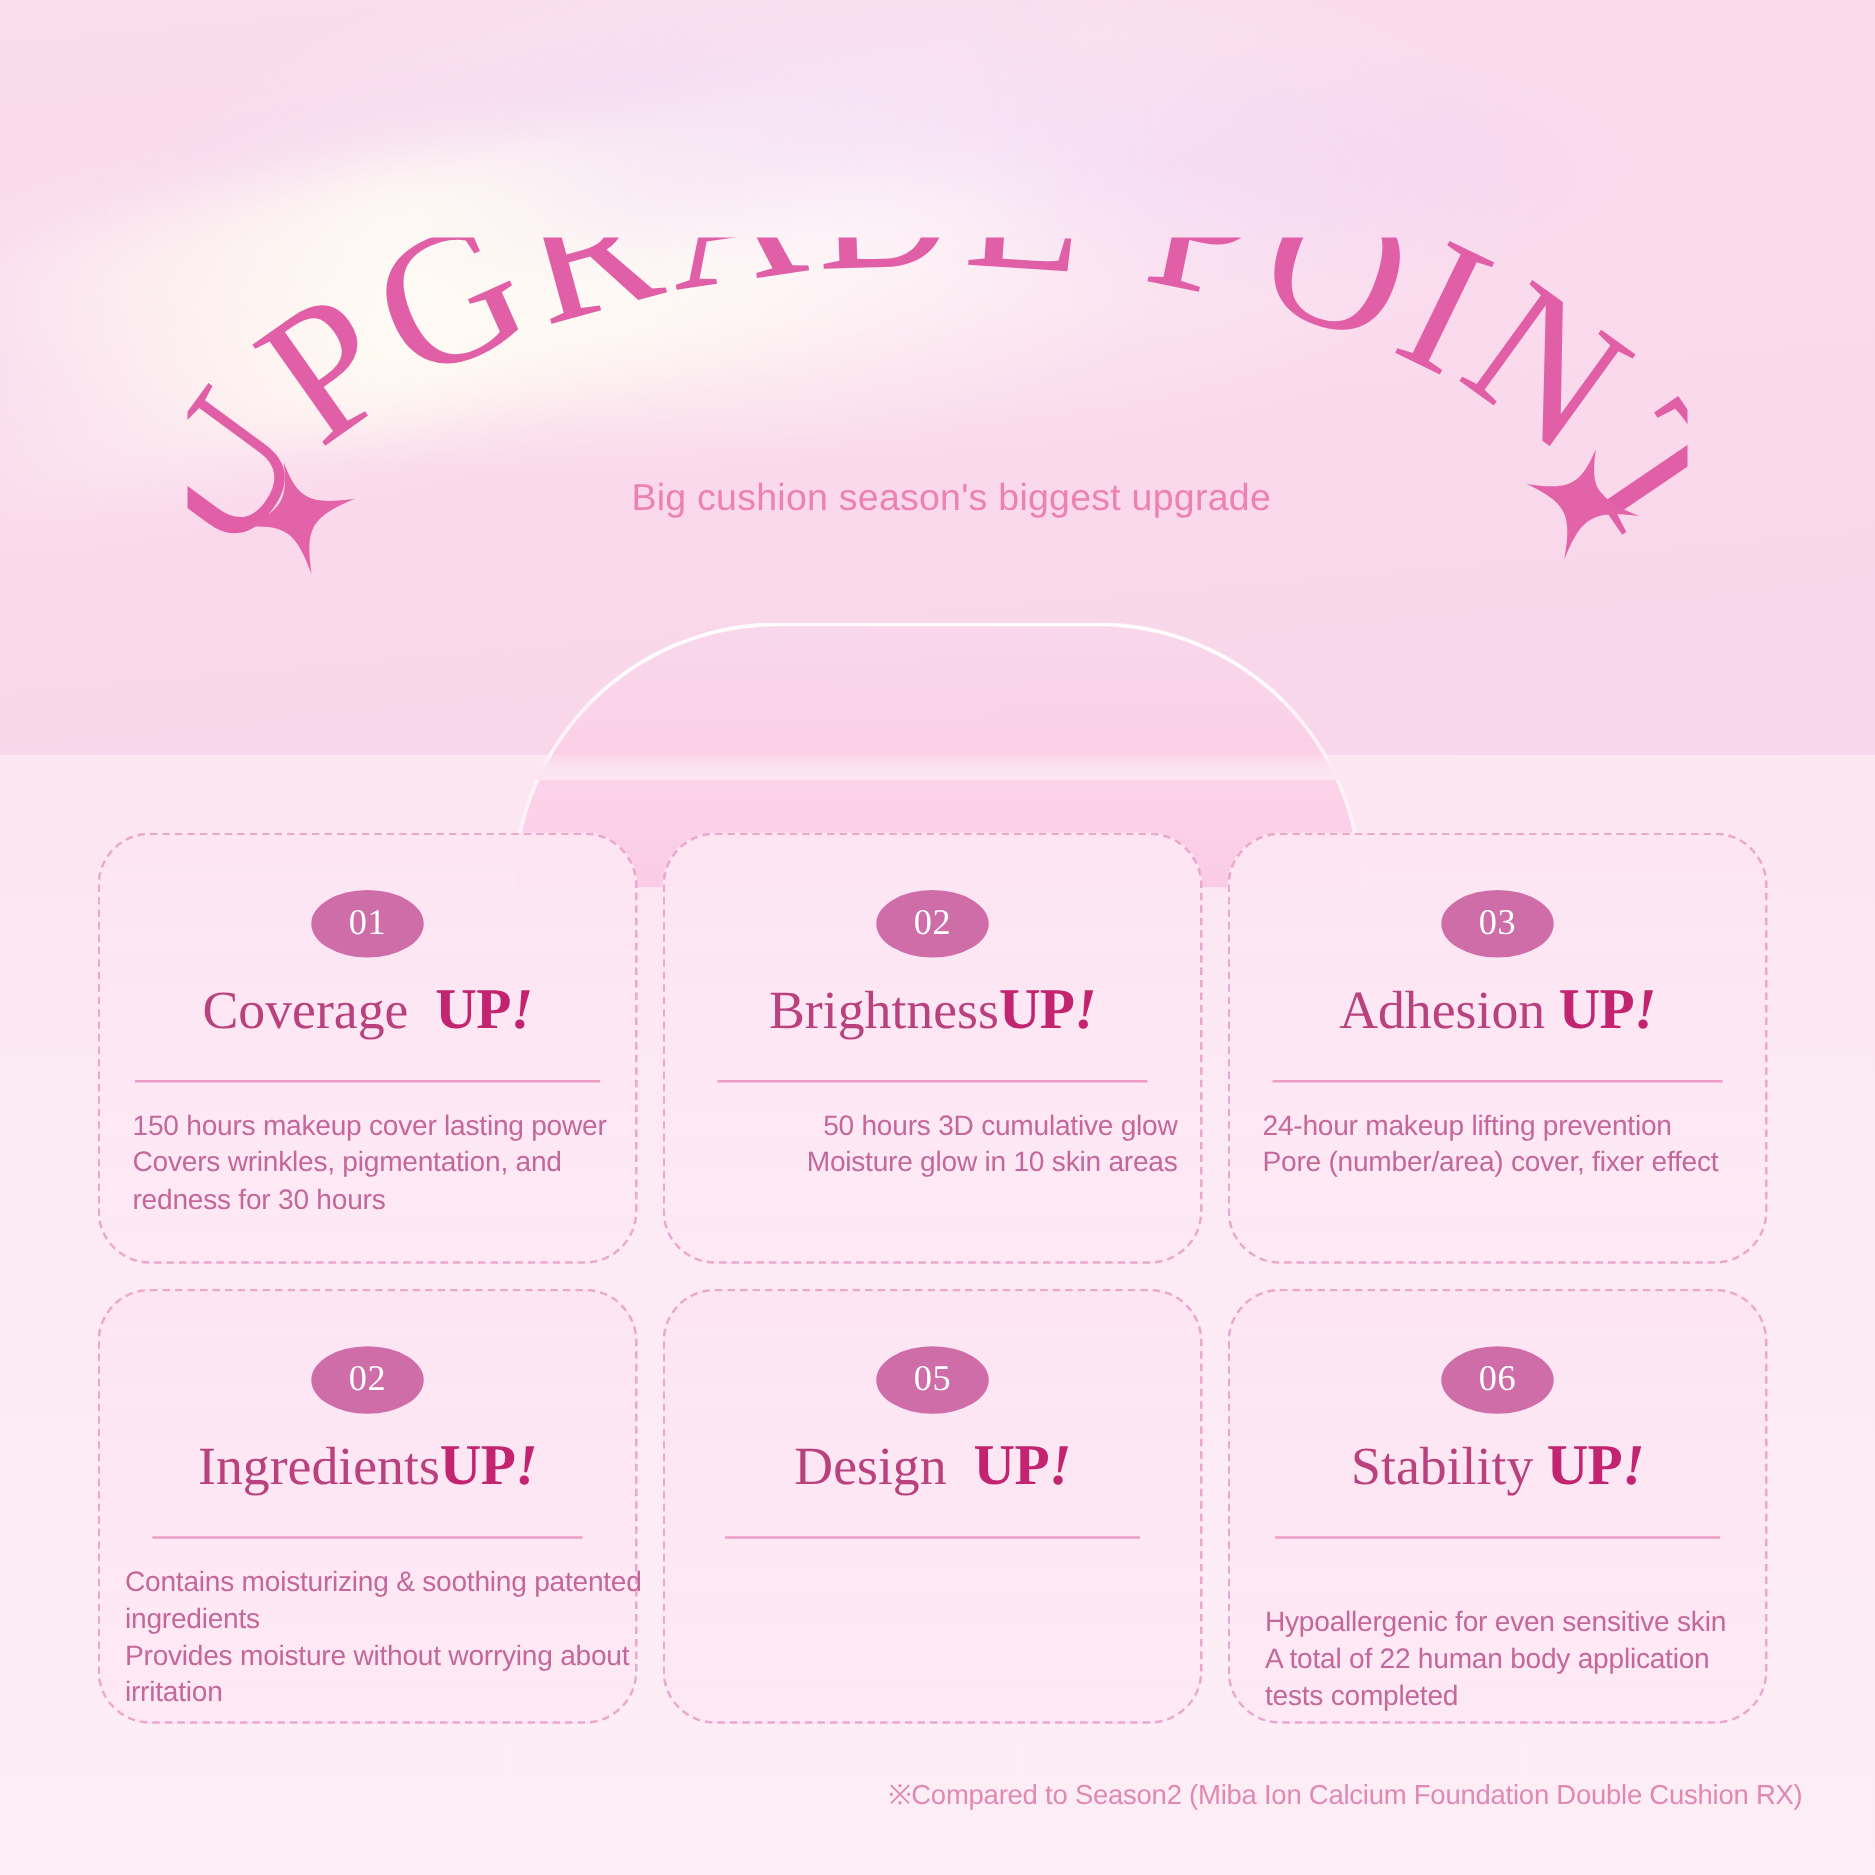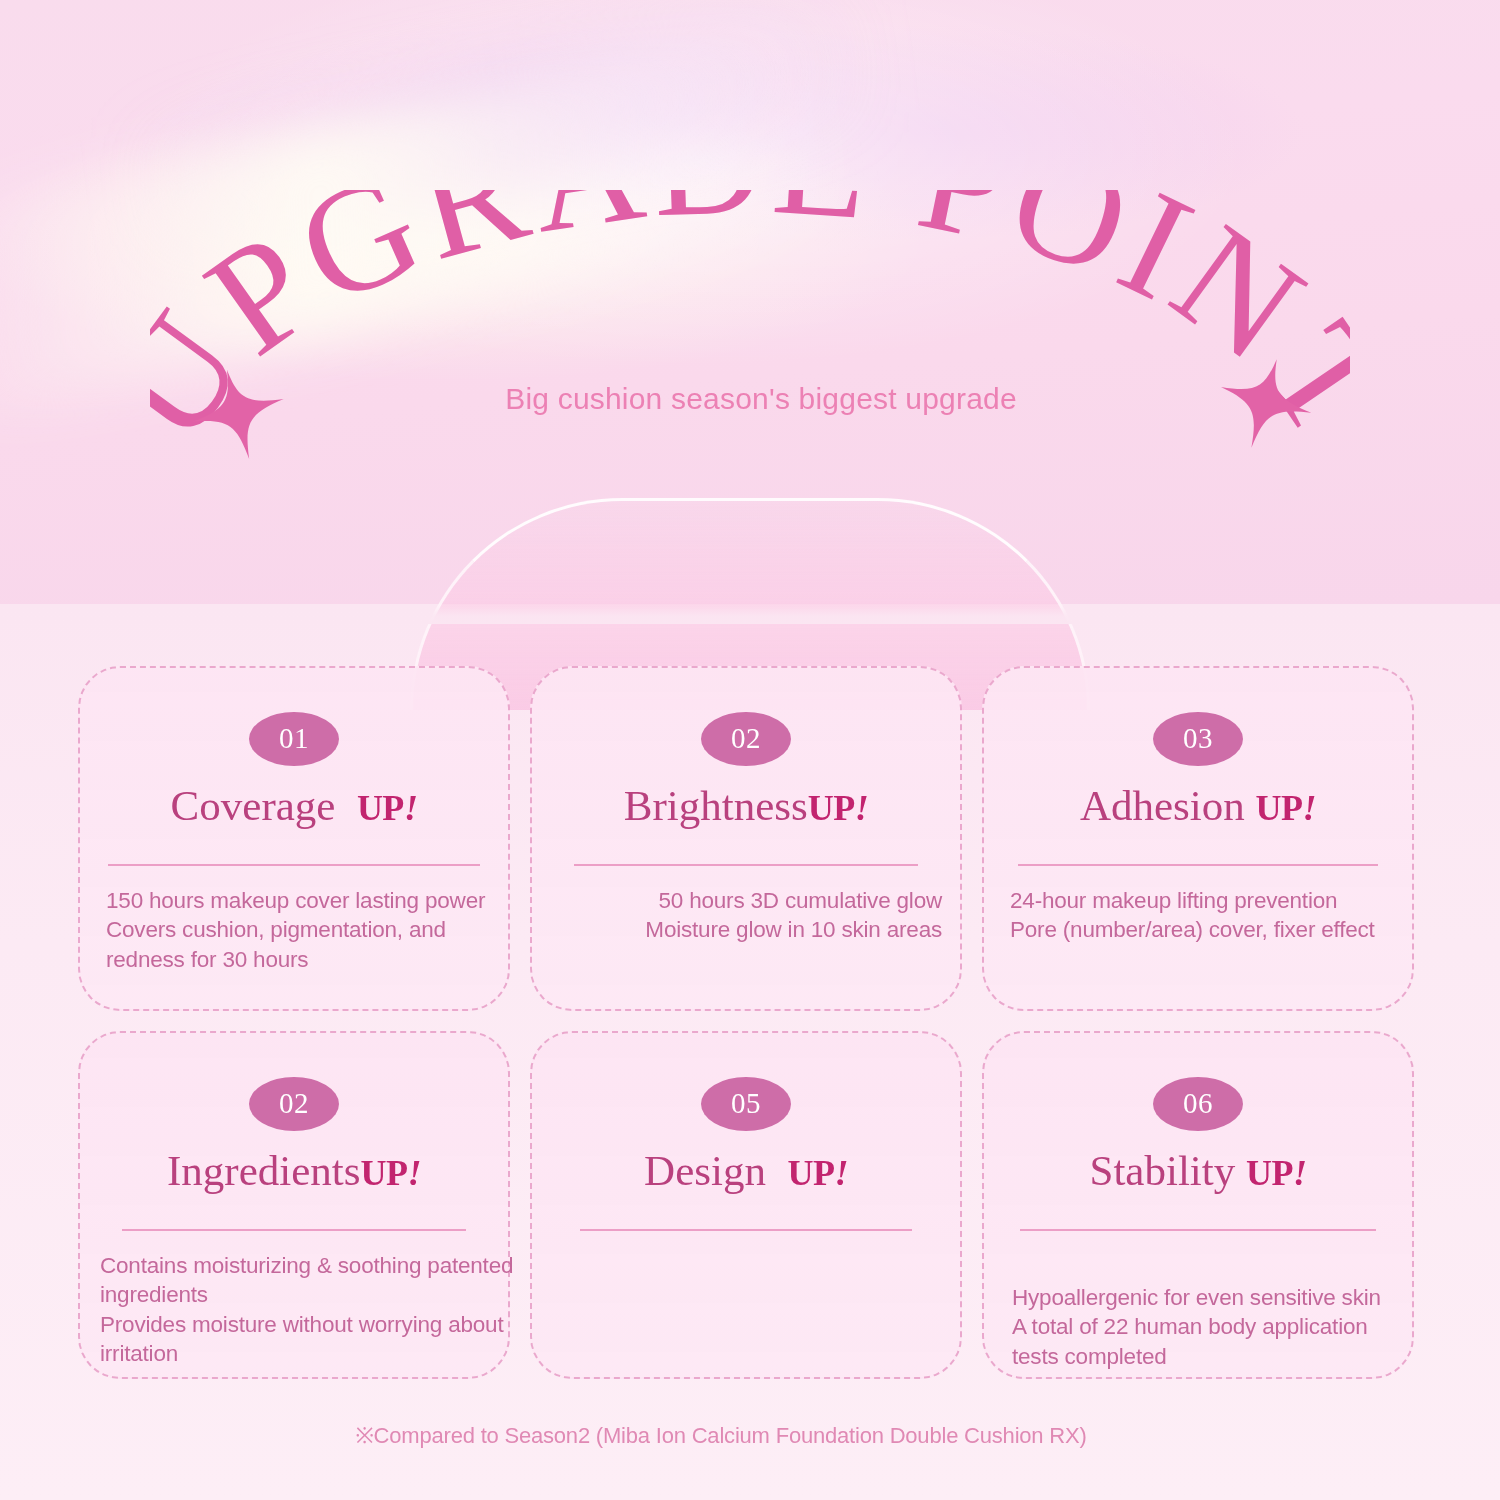--- a/index.html
+++ b/index.html
@@ -116,21 +116,21 @@
     left:0; top:116px; width:100%;
     text-align:center;
     white-space:nowrap;
     font-family:"Liberation Serif", serif;
     font-size:43px;
     color:#bf3d81;
     line-height:1;
   }
   .card-title .lead { color:#b9417e;margin-top:24px; }
   .card-title .up {
-    font-size:36px;
+    font-size:46px;
     font-weight:bold;
     color:#c2246f;
     letter-spacing:-0.5px;
     margin-top:20px;
   }
   .card-title .up .bang { font-style:italic; }
   .rule {
     position:absolute;
     left:28px; right:28px; top:196px;
     height:2px;
@@ -159,21 +159,21 @@
   .c5 .rule { left:48px; right:48px; }
   .c3 .rule { left:34px; right:34px; }
   .c6 .rule { left:36px; right:36px; }
   .c4 .rule { left:42px; right:42px; }
 
   
   .footnote {
     position:absolute;
     left:0; top:1419px; width:1500px;
     padding-right:58px;
-    text-align:center;
+    text-align:right;
     font-family:"Liberation Sans", sans-serif;
     font-size:22px;
     color:#e089b4;
     letter-spacing:-0.2px;
   }
 </style>
 </head>
 <body>
 
 <div id="page">
@@ -219,21 +219,21 @@
     <div class="card c1">
       <div class="badge">
         <span>01</span>
       </div>
       <div class="card-title">
         <span class="lead">Coverage</span><span>&nbsp;&nbsp;</span><span class="up"><span>UP</span><span class="bang">!</span></span>
       </div>
       <div class="rule"></div>
       <div class="card-body">
         <div>150 hours makeup cover lasting power</div>
-        <div>Covers cushion, pigmentation, and</div>
+        <div>Covers wrinkles, pigmentation, and</div>
         <div>redness for 30 hours</div>
       </div>
     </div>
 
     <div class="card c2">
       <div class="badge">
         <span>02</span>
       </div>
       <div class="card-title">
         <span class="lead">Brightness</span><span class="up"><span>UP</span><span class="bang">!</span></span>

